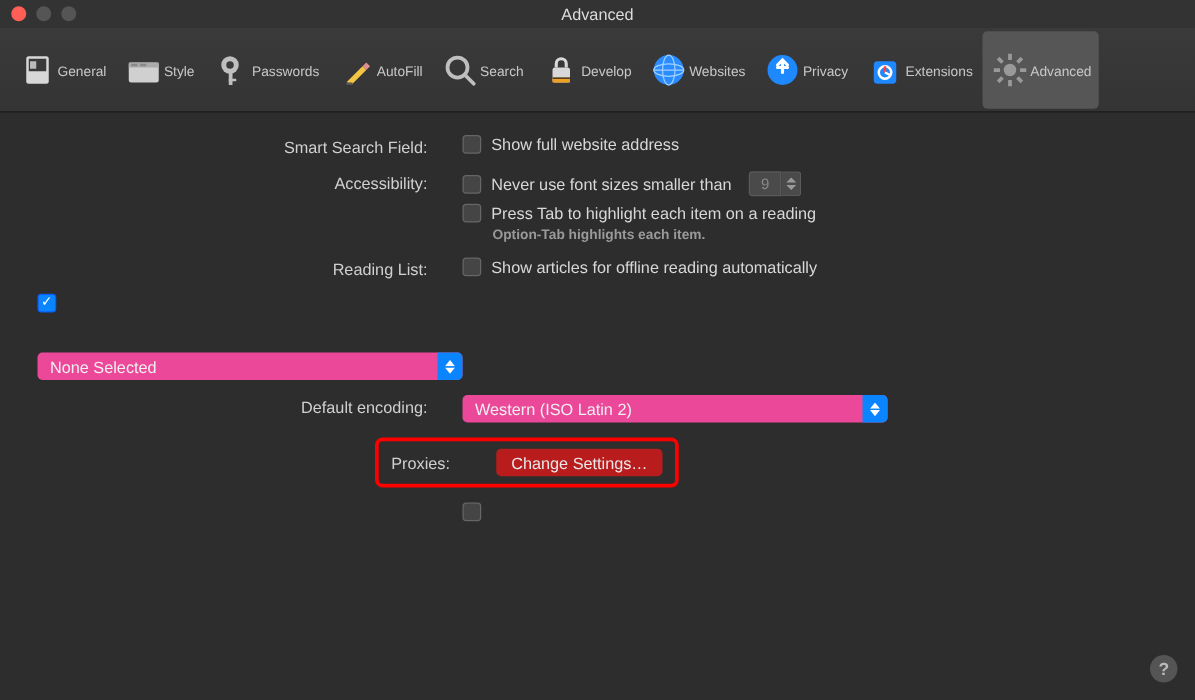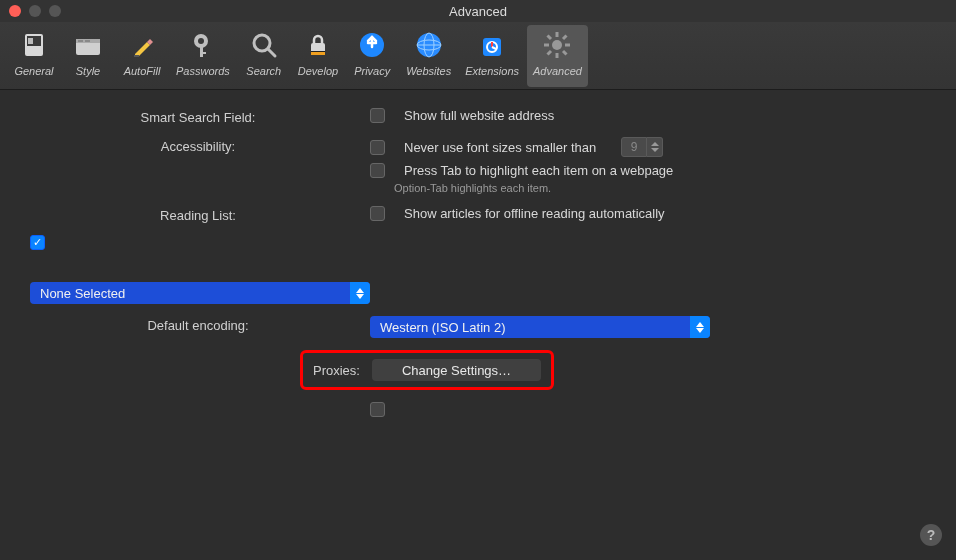--- a/index.html
+++ b/index.html
@@ -38,29 +38,28 @@
     height: 68px;
     background: linear-gradient(#3a3a3a, #343434);
     border-bottom: 1px solid #1c1c1c;
     display: flex;
     align-items: center;
     gap: 2px;
     padding: 0 8px;
   }
   .tb-item {
     display: flex;
-    flex-direction: column;
+    flex-direction: row;
     align-items: center;
-    justify-content: flex-start;
+    justify-content: flex-end;
     padding: 4px 6px;
     border-radius: 4px;
     height: 62px;
     min-width: 52px;
     cursor: pointer;
-    font-style: italic;
   }
   .tb-item.selected {
     background: #565656;
   }
   .tb-item .label {
     margin-top: 4px;
     font-size: 11px;
     color: #c8c8c8;
   }
   .tb-icon { width: 32px; height: 32px; display: flex; align-items: center; justify-content: center; }
@@ -68,32 +67,32 @@
   .form {
     padding: 18px 30px;
   }
   .row {
     display: flex;
     align-items: flex-start;
     margin-bottom: 12px;
   }
   .row .lbl {
     width: 340px;
-    text-align: center;
-    padding-right: 4px;
+    text-align: right;
+    padding-right: 28px;
     padding-top: 2px;
     color: #d0d0d0;
   }
   .row .ctrls {
     display: flex;
     flex-direction: column;
     gap: 6px;
   }
   .checkline {
-    display: flex; align-items: center; gap: 19px;
+    display: flex; align-items: center; gap: 8px;
   }
   .checkbox {
     width: 15px; height: 15px;
     border: 1px solid #666;
     border-radius: 3px;
     background: #454545;
     display: inline-flex; align-items: center; justify-content: center;
     flex-shrink: 0;
   }
   .checkbox.checked {
@@ -101,75 +100,77 @@
     border-color: #0a60ff;
   }
   .checkbox.checked::after {
     content: "✓"; color: #fff; font-size: 11px; line-height: 1;
   }
   .help {
     font-size: 11px;
     color: #9a9a9a;
     padding-left: 24px;
     margin-top: -2px;
+    font-weight: bold;
   }
   .num-box {
     width: 26px; height: 20px;
     background: #4a4a4a;
     border: 1px solid #5a5a5a;
     border-radius: 3px 0 0 3px;
     display: inline-flex; align-items: center; justify-content: center;
     color: #888; font-size: 12px;
   }
   .stepper {
     width: 16px; height: 20px;
     background: #4a4a4a;
     border: 1px solid #5a5a5a;
     border-left: none;
     border-radius: 0 3px 3px 0;
     display: inline-flex; align-items: center; justify-content: center;
   }
   .stepper svg { fill: #999; }
   .select {
     height: 22px;
-    background: #1d4ed8;
+    background: #ec4899;
     border-radius: 4px;
     display: flex; align-items: center;
     position: relative;
     padding: 0 26px 0 10px;
     color: #f0f0f0;
     font-size: 13px;
     cursor: pointer;
   }
   .select.wide { width: 340px; }
   .select .arrows {
     position: absolute; right: 0; top: 0;
     width: 20px; height: 22px;
     background: #0a84ff;
     border-radius: 0 4px 4px 0;
     display: flex; flex-direction: column; align-items: center; justify-content: center;
     gap: 1px;
   }
   .arrows svg { fill: #fff; }
   .button {
     height: 22px;
-    padding: 0 30px;
-    background: #404040;
+    padding: 0 12px;
+    background: #b91c1c;
     border-radius: 4px;
     display: inline-flex; align-items: center;
     color: #e8e8e8;
     font-size: 13px;
     cursor: pointer;
   }
   .highlight-box {
     border: 3px solid #ff0000;
     border-radius: 6px;
     padding: 6px 10px;
     display: inline-flex;
     align-items: center;
+    gap: 25px;
   }
   .highlight-box .lbl-inline {
     padding-right: 12px;
     color: #d0d0d0;
   }
   .spacer { height: 20px; }
   .help-btn {
     position: absolute;
     right: 14px; bottom: 14px;
     width: 22px; height: 22px;
@@ -214,43 +215,43 @@
           <rect x="5" y="10" width="5" height="2" fill="#888"></rect>
           <rect x="12" y="10" width="5" height="2" fill="#888"></rect>
         </svg>
     </div>
     <span class="label">Style</span>
   </div>
 
   <div class="tb-item">
     <div class="tb-icon">
       <svg width="30" height="30" viewBox="0 0 30 30">
-          <path d="M8 24 L20 12 L23 15 L11 27 L8 27 Z" fill="#f4c542"></path>
-          <path d="M20 12 L23 9 L26 12 L23 15 Z" fill="#e08f8f"></path>
-          <rect x="7" y="25" width="5" height="2" fill="#555"></rect>
-        </svg>
-    </div>
-    <span class="label">AutoFill</span>
-  </div>
-
-  <div class="tb-item">
-    <div class="tb-icon">
-      <svg width="30" height="30" viewBox="0 0 30 30">
           <circle cx="13" cy="11" r="7" fill="#bfbfbf"></circle>
           <circle cx="13" cy="11" r="3" fill="#3a3a3a"></circle>
           <rect x="12" y="16" width="3" height="11" fill="#bfbfbf"></rect>
           <rect x="12" y="22" width="6" height="2" fill="#bfbfbf"></rect>
         </svg>
     </div>
     <span class="label">Passwords</span>
   </div>
 
   <div class="tb-item">
     <div class="tb-icon">
       <svg width="30" height="30" viewBox="0 0 30 30">
+          <path d="M8 24 L20 12 L23 15 L11 27 L8 27 Z" fill="#f4c542"></path>
+          <path d="M20 12 L23 9 L26 12 L23 15 Z" fill="#e08f8f"></path>
+          <rect x="7" y="25" width="5" height="2" fill="#555"></rect>
+        </svg>
+    </div>
+    <span class="label">AutoFill</span>
+  </div>
+
+  <div class="tb-item">
+    <div class="tb-icon">
+      <svg width="30" height="30" viewBox="0 0 30 30">
           <circle cx="13" cy="13" r="8" fill="none" stroke="#bfbfbf" stroke-width="3"></circle>
           <line x1="19" y1="19" x2="26" y2="26" stroke="#bfbfbf" stroke-width="3" stroke-linecap="round"></line>
         </svg>
     </div>
     <span class="label">Search</span>
   </div>
 
   <div class="tb-item">
     <div class="tb-icon">
       <svg width="30" height="30" viewBox="0 0 30 30">
@@ -259,38 +260,38 @@
           <rect x="8" y="21" width="14" height="4" fill="#f0a020"></rect>
           <rect x="8" y="21" width="14" height="1" fill="#222"></rect>
         </svg>
     </div>
     <span class="label">Develop</span>
   </div>
 
   <div class="tb-item">
     <div class="tb-icon">
       <svg width="30" height="30" viewBox="0 0 30 30">
-          <circle cx="15" cy="15" r="12" fill="#1e88ff"></circle>
-          <path d="M15 7 v10 M11 13 h8" stroke="#fff" stroke-width="2.5" stroke-linecap="round"></path>
-          <path d="M11 11 L15 7 L19 11" stroke="#fff" stroke-width="2.5" fill="none" stroke-linecap="round"></path>
-        </svg>
-    </div>
-    <span class="label">Privacy</span>
-  </div>
-
-  <div class="tb-item">
-    <div class="tb-icon">
-      <svg width="30" height="30" viewBox="0 0 30 30">
           <circle cx="15" cy="15" r="12" fill="#2a8cff"></circle>
           <ellipse cx="15" cy="15" rx="12" ry="5" fill="none" stroke="#9fd1ff" stroke-width="1"></ellipse>
           <ellipse cx="15" cy="15" rx="5" ry="12" fill="none" stroke="#9fd1ff" stroke-width="1"></ellipse>
           <line x1="3" y1="15" x2="27" y2="15" stroke="#9fd1ff" stroke-width="1"></line>
         </svg>
     </div>
     <span class="label">Websites</span>
+  </div>
+
+  <div class="tb-item">
+    <div class="tb-icon">
+      <svg width="30" height="30" viewBox="0 0 30 30">
+          <circle cx="15" cy="15" r="12" fill="#1e88ff"></circle>
+          <path d="M15 7 v10 M11 13 h8" stroke="#fff" stroke-width="2.5" stroke-linecap="round"></path>
+          <path d="M11 11 L15 7 L19 11" stroke="#fff" stroke-width="2.5" fill="none" stroke-linecap="round"></path>
+        </svg>
+    </div>
+    <span class="label">Privacy</span>
   </div>
 
   <div class="tb-item">
     <div class="tb-icon">
       <svg width="30" height="30" viewBox="0 0 30 30">
           <rect x="6" y="8" width="18" height="18" rx="3" fill="#1e88ff"></rect>
           <circle cx="15" cy="17" r="5" fill="none" stroke="#fff" stroke-width="2"></circle>
           <line x1="15" y1="12" x2="15" y2="17" stroke="#ff4040" stroke-width="2"></line>
           <line x1="15" y1="17" x2="19" y2="19" stroke="#fff" stroke-width="2"></line>
         </svg>
@@ -341,21 +342,21 @@
           <span class="num-box">9</span>
           <span class="stepper">
             <svg width="8" height="10" viewBox="0 0 8 10">
                 <path d="M4 0 L8 4 L0 4 Z M4 10 L0 6 L8 6 Z"></path>
               </svg>
           </span>
         </span>
       </div>
       <div class="checkline">
         <span class="checkbox"></span>
-        <span>Press Tab to highlight each item on a webpage</span>
+        <span>Press Tab to highlight each item on a reading</span>
       </div>
       <div class="help">Option-Tab highlights each item.</div>
     </div>
   </div>
 
   <div class="row">
     <div class="lbl">Reading List:</div>
     <div class="ctrls">
       <div class="checkline">
         <span class="checkbox"></span>

